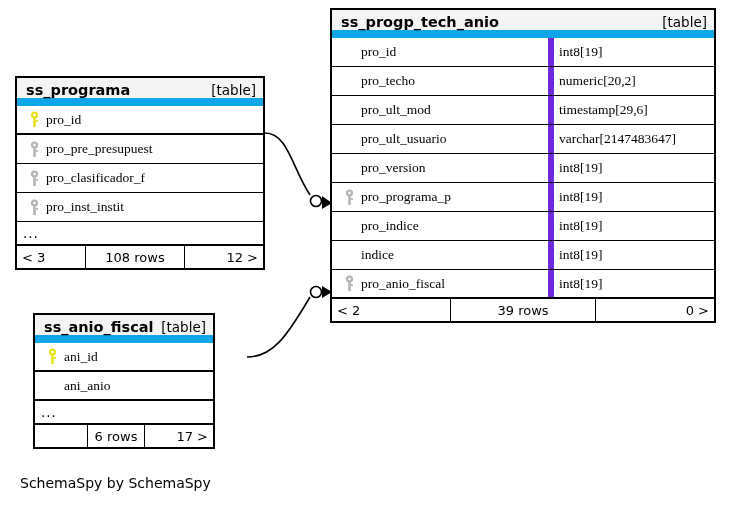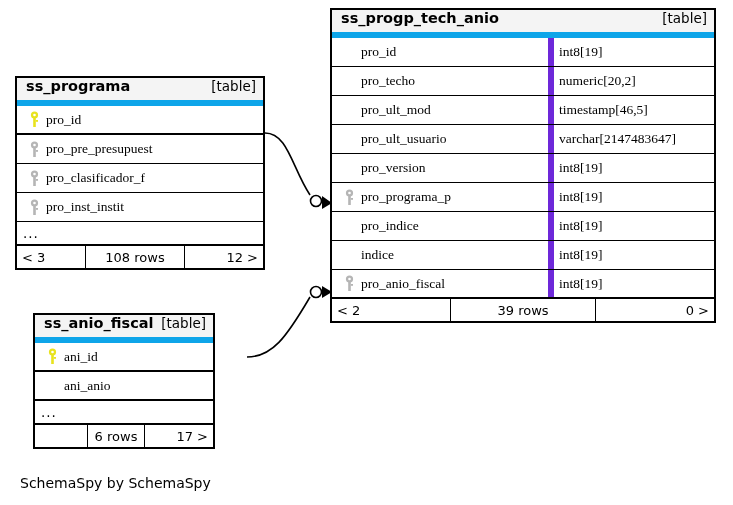--- a/index.html
+++ b/index.html
@@ -32,24 +32,24 @@
   .tablebox {
     position: absolute;
     box-sizing: border-box;
     border: 2px solid #000000;
     background: #ffffff;
     z-index: 2;
   }
   .thead {
     box-sizing: border-box;
     background: #f4f4f4;
-    border-bottom: 6px solid #0ea5e9;
+    border-bottom: 8px solid #0ea5e9;
     height: 28px;
     display: flex;
-    align-items: flex-start;
+    align-items: flex-end;
     justify-content: space-between;
     padding: 0 7px 0 9px;
   }
   .tname {
     font-weight: bold;
     font-size: 14.5px;
     letter-spacing: 0px;
     white-space: nowrap;
   }
   .ttag {
@@ -197,21 +197,21 @@
         <span class="colname">pro_techo</span>
       </div>
       <div class="cell-type">numeric[20,2]</div>
     </div>
 
     <div class="trow">
       <div class="cell-name">
         <span class="keyslot"></span>
         <span class="colname">pro_ult_mod</span>
       </div>
-      <div class="cell-type">timestamp[46,5]</div>
+      <div class="cell-type">timestamp[29,6]</div>
     </div>
 
     <div class="trow">
       <div class="cell-name">
         <span class="keyslot"></span>
         <span class="colname">pro_ult_usuario</span>
       </div>
       <div class="cell-type">varchar[2147483647]</div>
     </div>
 

